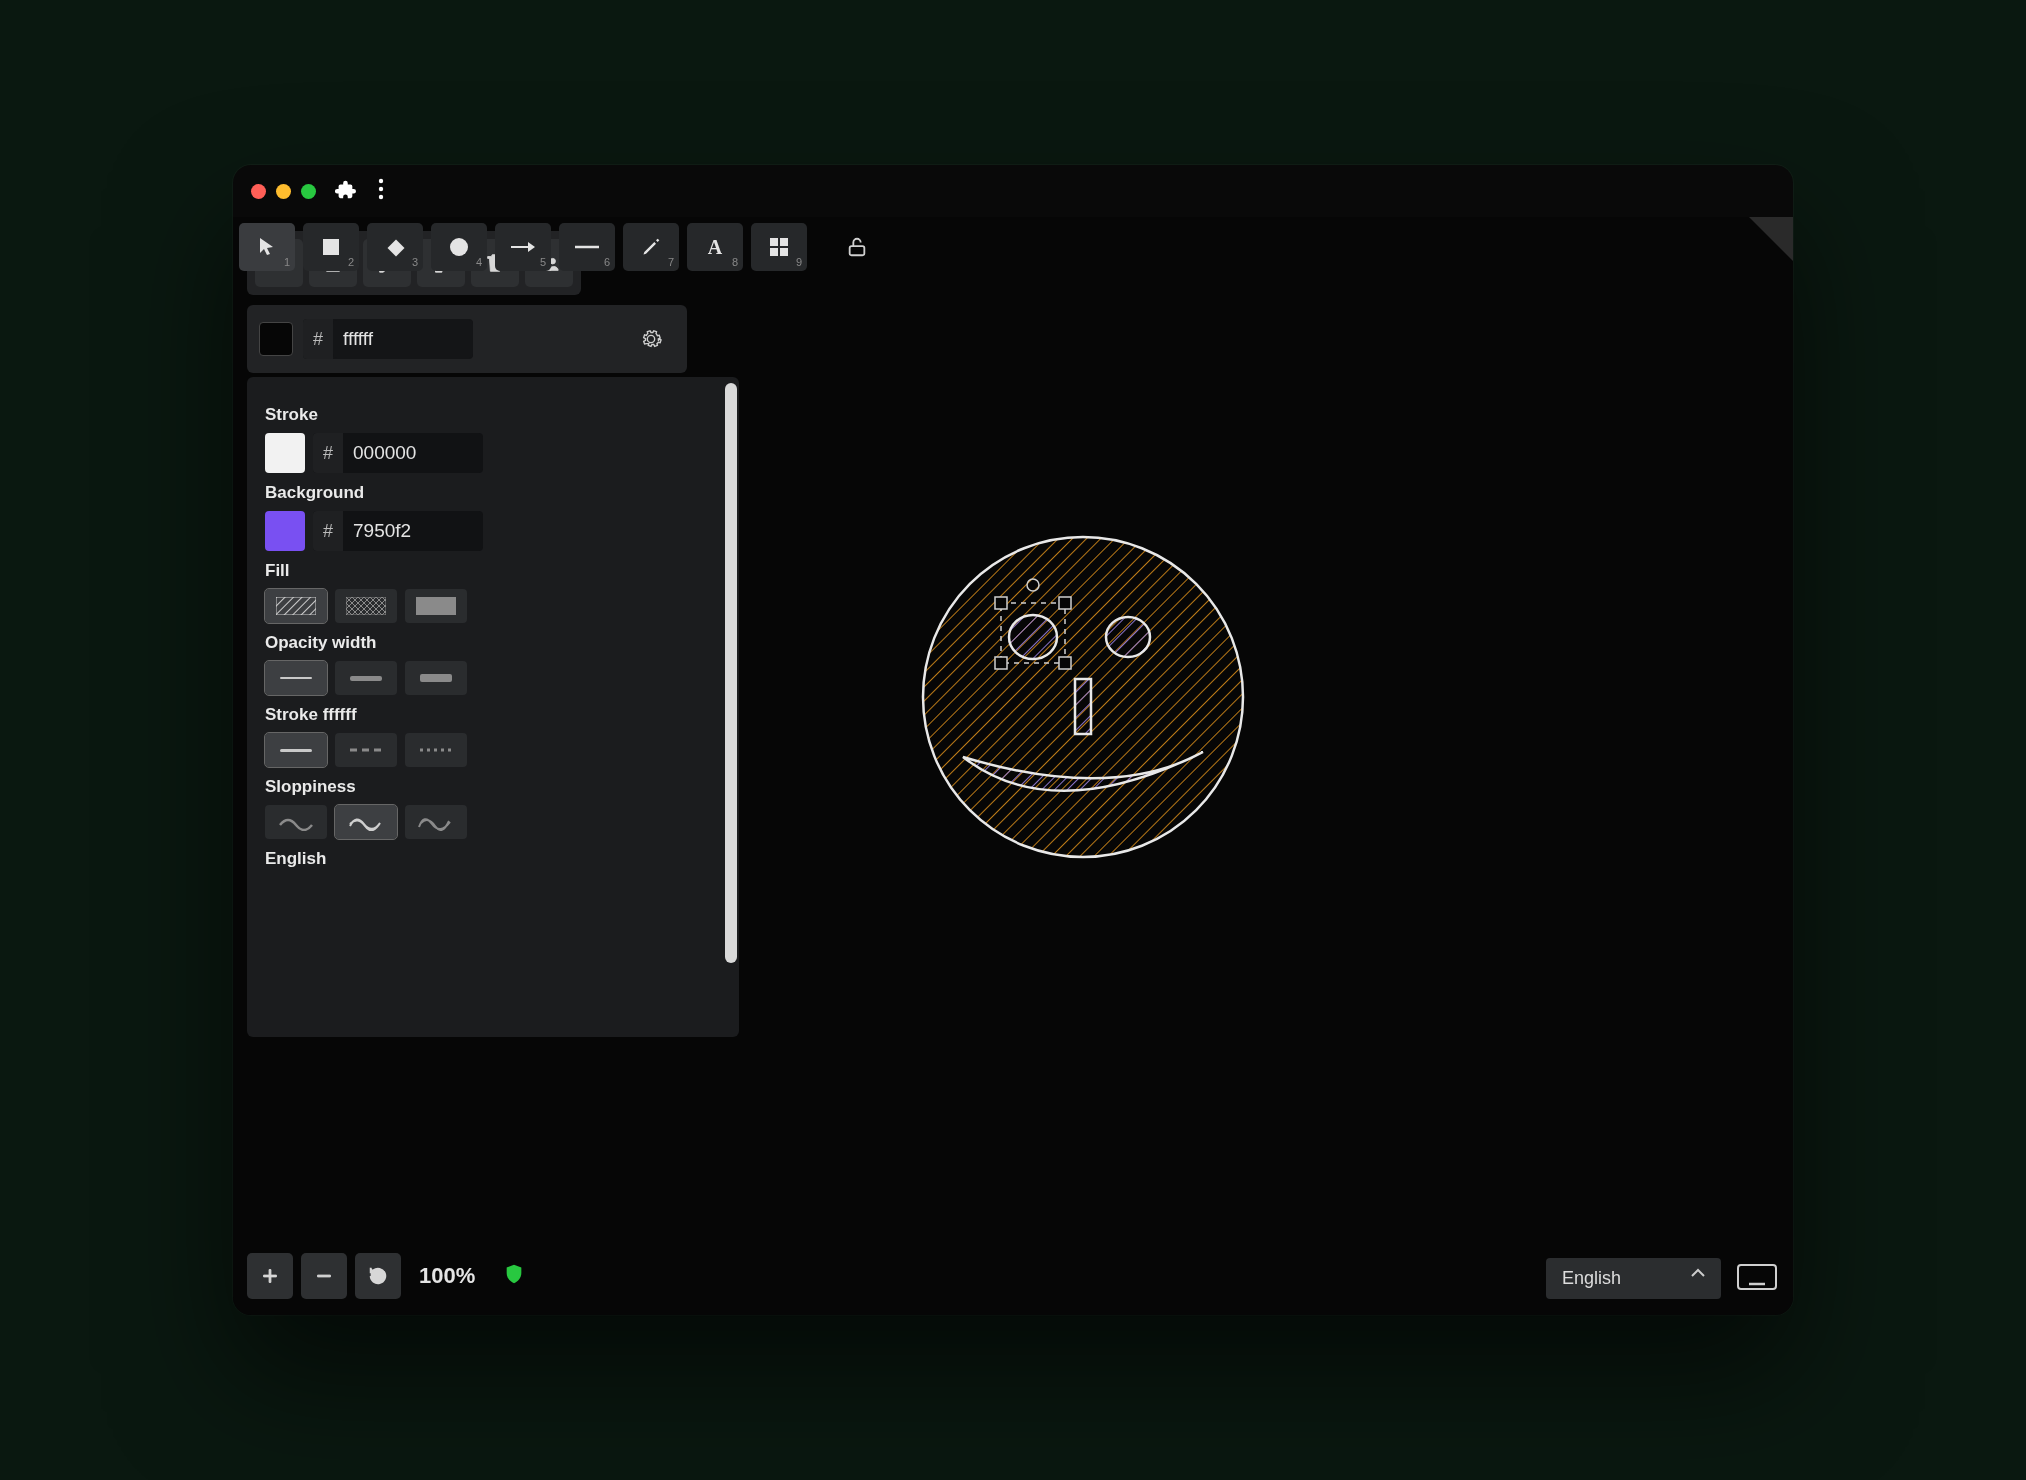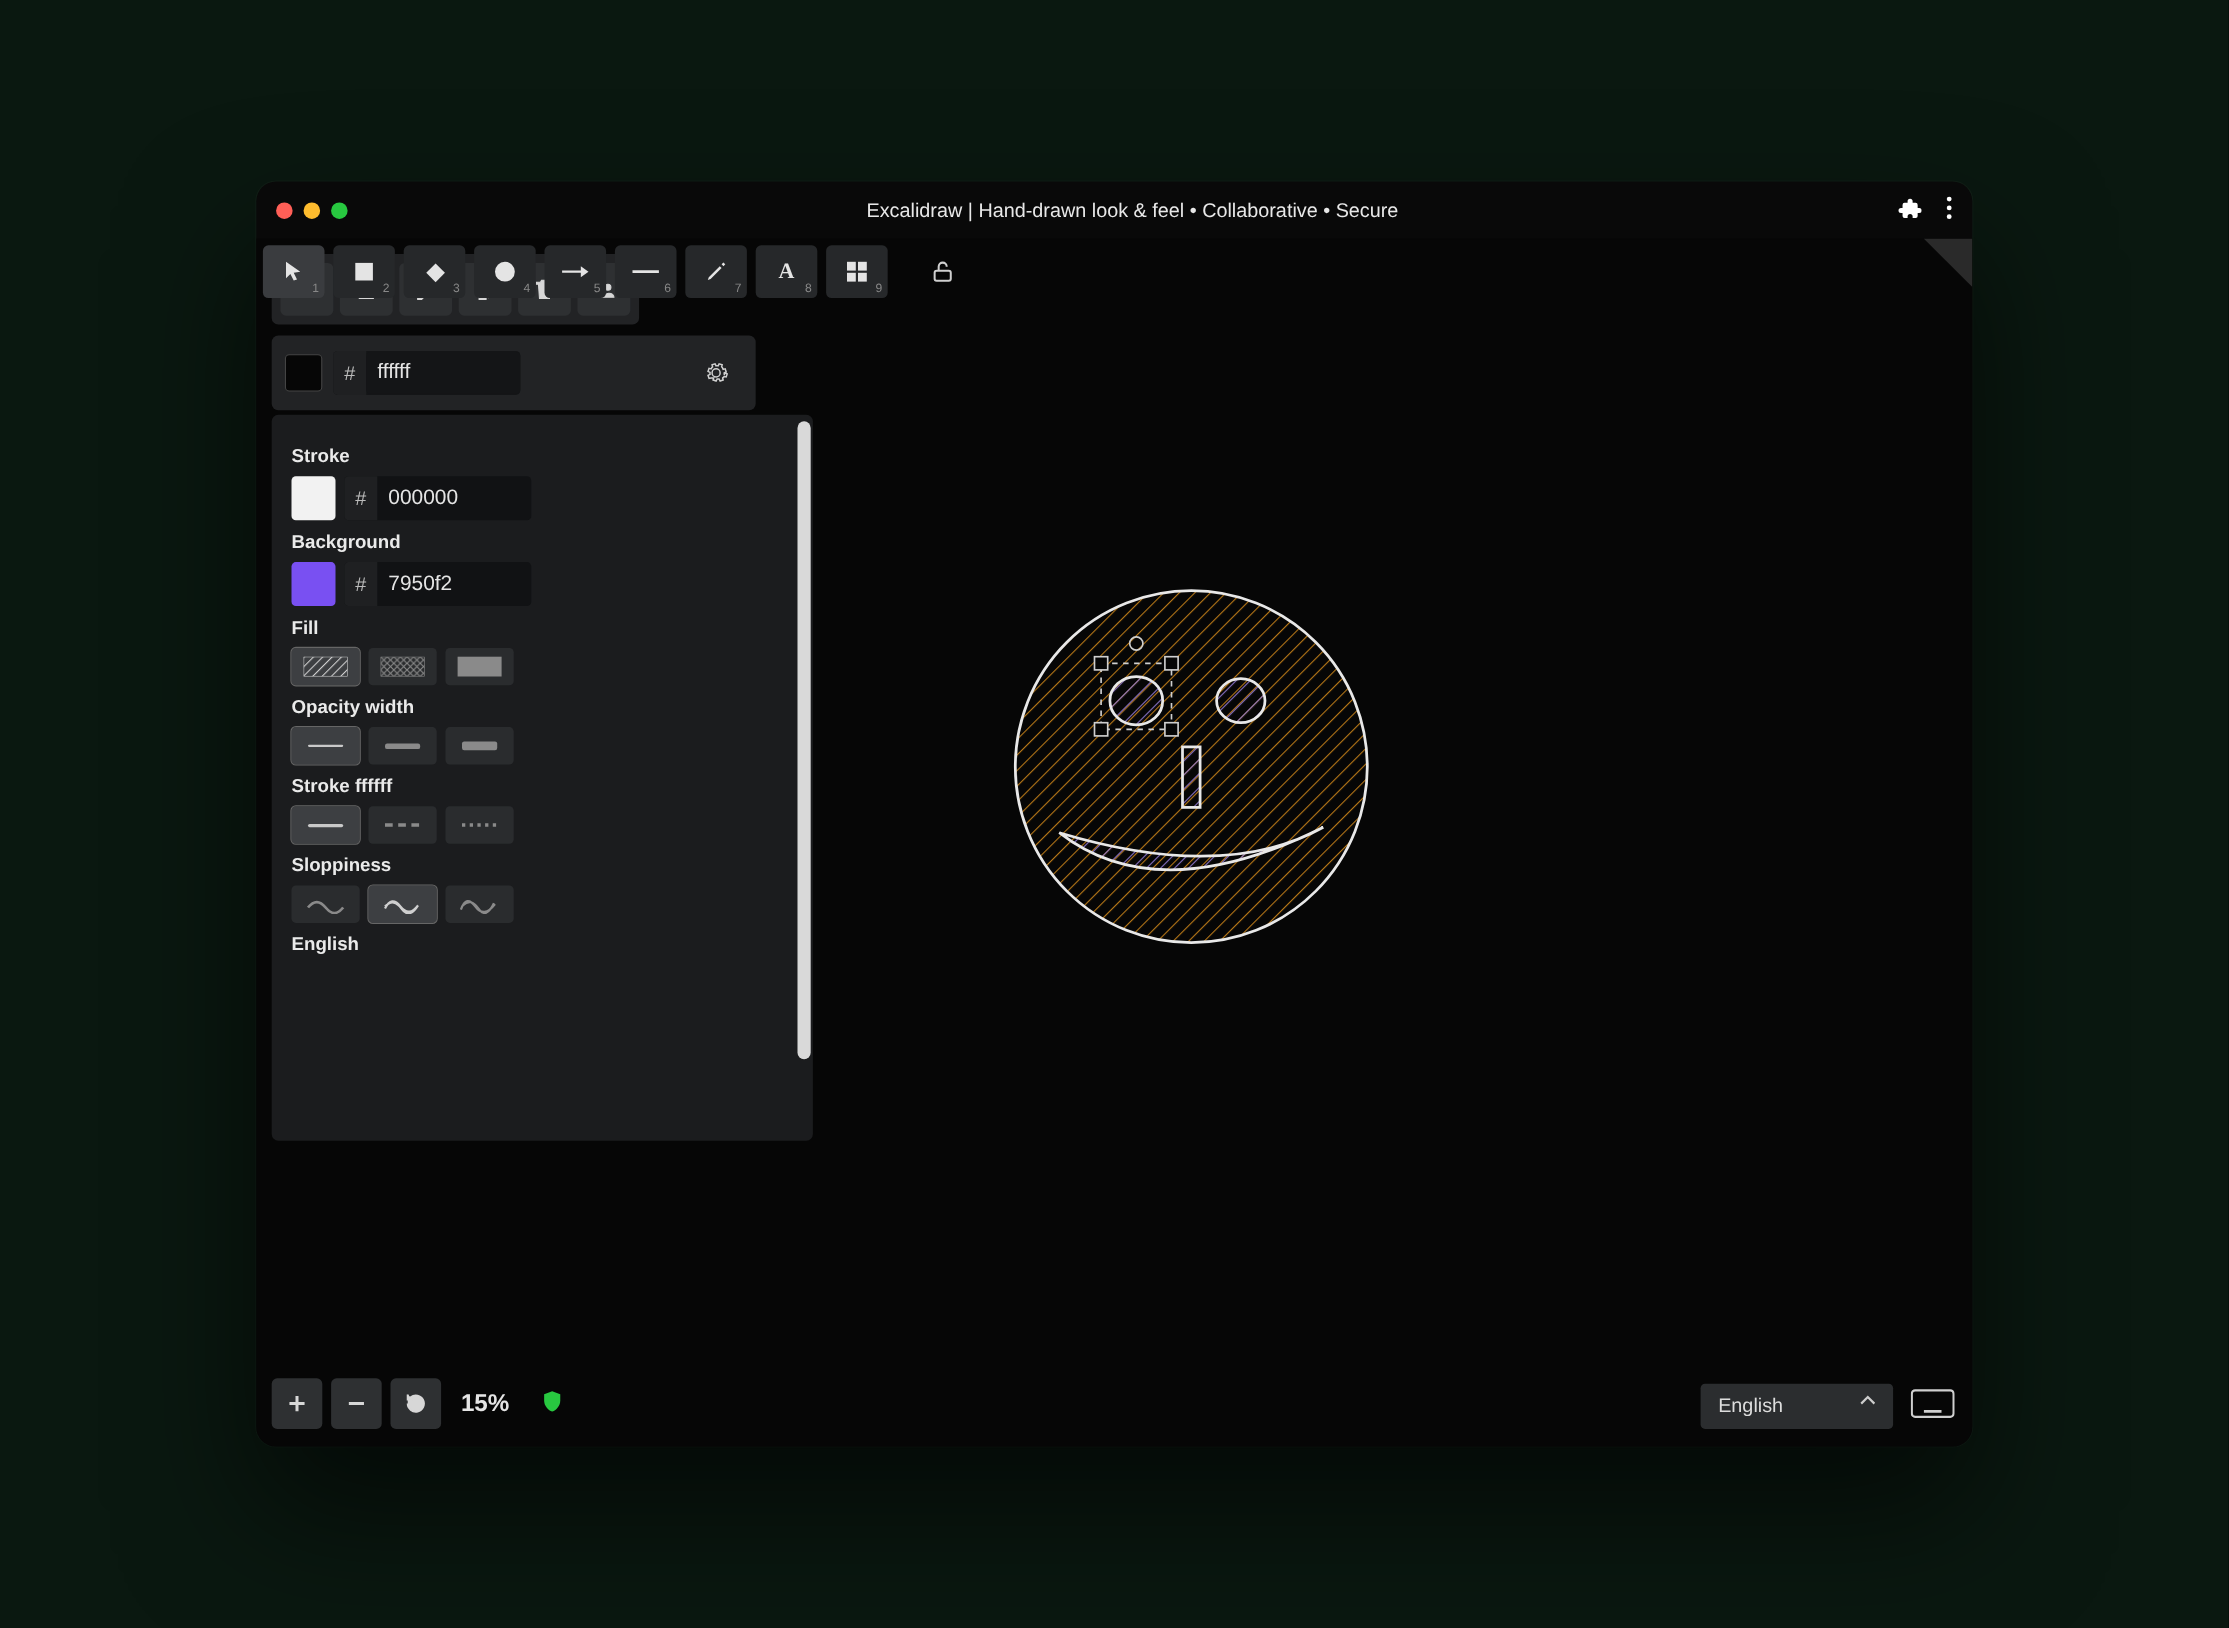--- a/index.html
+++ b/index.html
@@ -134,21 +134,20 @@
 <body>
 
 <div class="window">
 
   <div class="titlebar">
     <div class="traffic">
       <div class="dot red"></div>
       <div class="dot yellow"></div>
       <div class="dot green"></div>
     </div>
-    <div class="title">Excalidraw | Hand-drawn look &amp; feel • Collaborative • Secure</div>
     <div class="tb-right">
       <span>
         <svg width="22" height="22" viewBox="0 0 24 24">
             <path d="M20 11V9a2 2 0 0 0-2-2h-3V5.5a2.5 2.5 0 0 0-5 0V7H7a2 2 0 0 0-2 2v3H3.5a2.5 2.5 0 0 0 0 5H5v3a2 2 0 0 0 2 2h3v-1.5a2.5 2.5 0 0 1 5 0V22h3a2 2 0 0 0 2-2v-3h1.5a2.5 2.5 0 0 0 0-5H20z"></path>
           </svg>
       </span>
       <span>
         <svg width="6" height="22" viewBox="0 0 6 22">
             <circle cx="3" cy="3" r="2.2"></circle>
             <circle cx="3" cy="11" r="2.2"></circle>
@@ -417,21 +416,21 @@
           <svg viewBox="0 0 24 24">
             <path d="M5 11h14v2H5z"></path>
           </svg>
         </div>
       <div class="icon-btn">
           <svg viewBox="0 0 24 24" fill="none" stroke="#d7d7d7" stroke-width="2">
             <path d="M4 12a8 8 0 1 0 3-6.3L4 8"></path>
             <path d="M4 3v5h5"></path>
           </svg>
         </div>
-      <span class="zoom-label">15%</span>
+      <span class="zoom-label">100%</span>
       <span class="shield" style="margin-left:10px"><svg viewBox="0 0 24 24">
             <path d="M12 2l8 3v6c0 5-3.5 9.5-8 11-4.5-1.5-8-6-8-11V5l8-3z"></path>
           </svg></span>
     </div>
 
     <div class="footer-right">
       <div class="lang">
         <span>English</span>
         <svg width="14" height="10">
             <path d="M1 8l6-6 6 6" fill="none" stroke="#ccc" stroke-width="2"></path>

